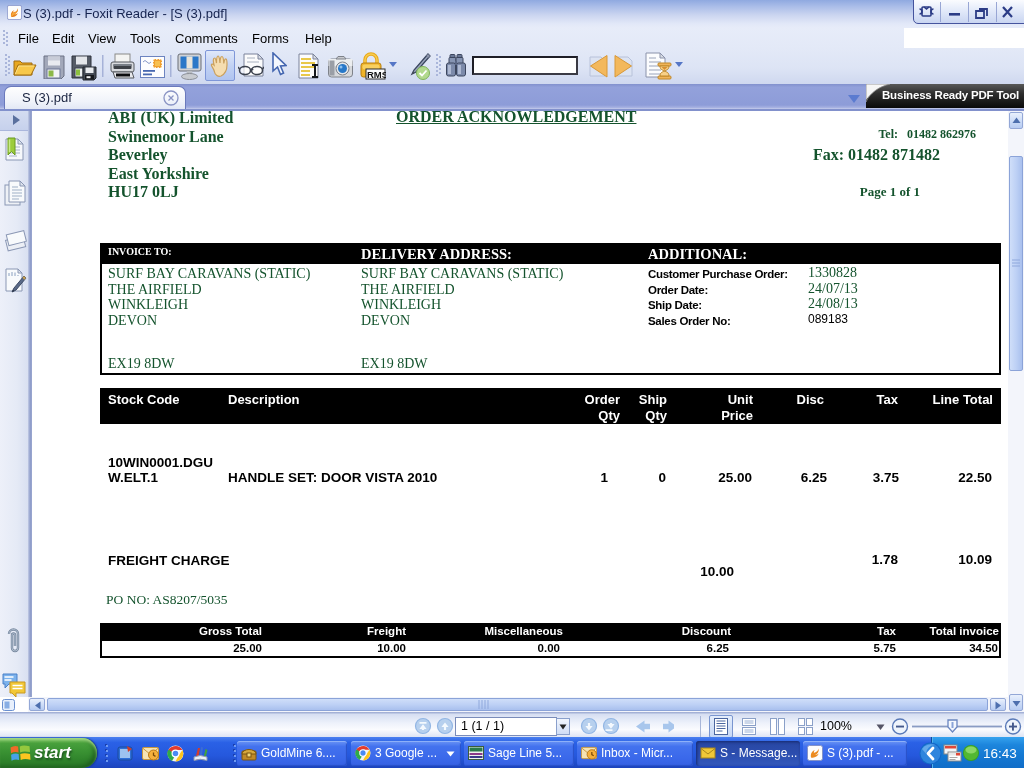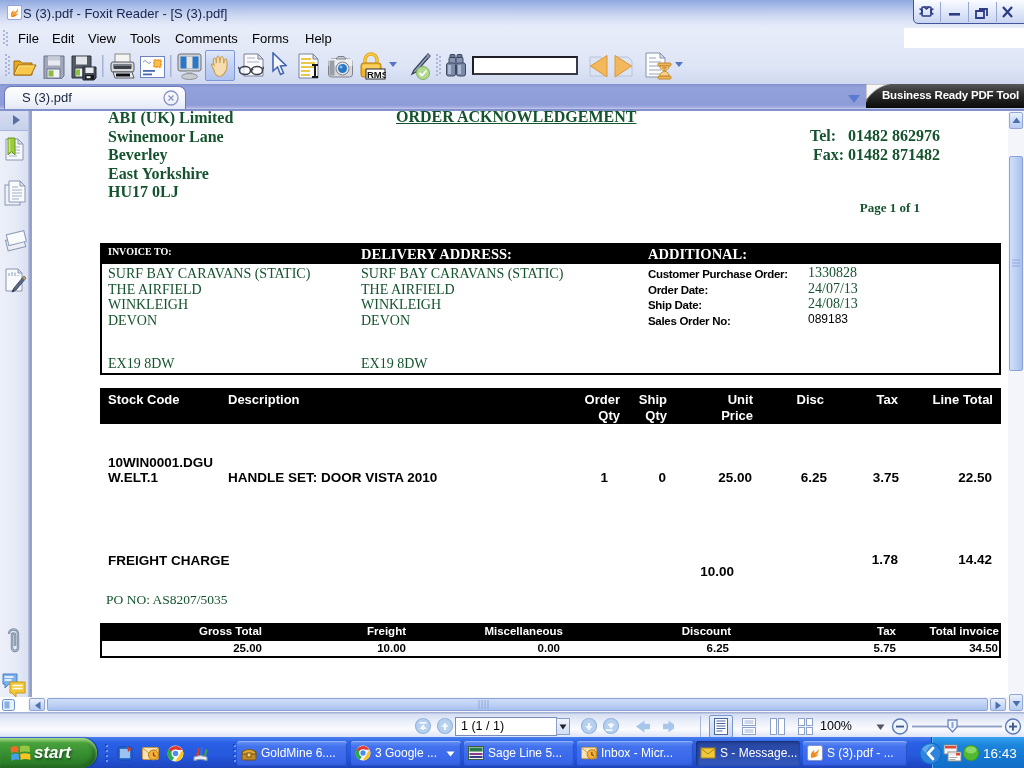--- a/index.html
+++ b/index.html
@@ -349,23 +349,23 @@
   </svg>
 
   <svg class="abs" style="left:2px; top:699px;" width="13" height="12" viewBox="0 0 13 12">
     <rect x="0.5" y="0.5" width="12" height="11" rx="2" fill="#e8f0fc" stroke="#6a90d0"></rect>
     <rect x="2.5" y="2.5" width="5" height="7" fill="#88aee4"></rect>
   </svg>
   <div class="abs" id="doc"></div>
 
   <div class="ser b" style="left:108px; top:109px; font-size:16px; line-height:18.6px;">ABI (UK) Limited<br>Swinemoor Lane<br>Beverley<br>East Yorkshire<br>HU17 0LJ</div>
   <div class="ser b" style="left:396px; top:108px; font-size:16px; text-decoration:underline;">ORDER ACKNOWLEDGEMENT</div>
-  <div class="ser b r" style="left:740px; top:127px; width:200px; font-size:16px;">Tel:&nbsp;&nbsp;&nbsp;01482 862976</div>
+  <div class="ser b r" style="left:776px; top:127px; width:200px; font-size:12px;">Tel:&nbsp;&nbsp;&nbsp;01482 862976</div>
   <div class="ser b r" style="left:740px; top:146px; width:200px; font-size:16px;">Fax: 01482 871482</div>
-  <div class="ser b r" style="left:790px; top:200px; width:130px; font-size:13px;">Page 1 of 1</div>
+  <div class="ser b r" style="left:790px; top:184px; width:130px; font-size:13px;">Page 1 of 1</div>
 
   <div class="abs" style="left:100px; top:243px; width:901px; height:132px; border:2px solid #000; border-top:none;">
     <div style="position:absolute; left:-2px; top:0; width:901px; height:21px; background:#000;"></div>
   </div>
   <div class="ser b" style="left:108px; top:246px; font-size:10px; color:#fff;">INVOICE TO:</div>
   <div class="ser b" style="left:361px; top:246px; font-size:14.5px; color:#fff;">DELIVERY ADDRESS:</div>
   <div class="ser b" style="left:648px; top:246px; font-size:14.5px; color:#fff;">ADDITIONAL:</div>
   <div class="ser" style="left:108px; top:266px; font-size:14px; line-height:15.6px;">SURF BAY CARAVANS (STATIC)<br>THE AIRFIELD<br>WINKLEIGH<br>DEVON</div>
   <div class="ser" style="left:108px; top:356px; font-size:14px;">EX19 8DW</div>
   <div class="ser" style="left:361px; top:266px; font-size:14px; line-height:15.6px;">SURF BAY CARAVANS (STATIC)<br>THE AIRFIELD<br>WINKLEIGH<br>DEVON</div>
@@ -392,21 +392,21 @@
   <div class="san b r" style="left:548px; top:470px; width:60px; font-size:13.5px;">1</div>
   <div class="san b r" style="left:606px; top:470px; width:60px; font-size:13.5px;">0</div>
   <div class="san b r" style="left:692px; top:470px; width:60px; font-size:13.5px;">25.00</div>
   <div class="san b r" style="left:767px; top:470px; width:60px; font-size:13.5px;">6.25</div>
   <div class="san b r" style="left:839px; top:470px; width:60px; font-size:13.5px;">3.75</div>
   <div class="san b r" style="left:932px; top:470px; width:60px; font-size:13.5px;">22.50</div>
 
   <div class="san b" style="left:108px; top:553px; font-size:13.5px;">FREIGHT CHARGE</div>
   <div class="san b r" style="left:674px; top:564px; width:60px; font-size:13.5px;">10.00</div>
   <div class="san b r" style="left:838px; top:552px; width:60px; font-size:13.5px;">1.78</div>
-  <div class="san b r" style="left:932px; top:552px; width:60px; font-size:13.5px;">14.42</div>
+  <div class="san b r" style="left:932px; top:552px; width:60px; font-size:13.5px;">10.09</div>
   <div class="ser" style="left:106px; top:592px; font-size:13.5px;">PO NO: AS8207/5035</div>
 
   <div class="abs" style="left:100px; top:625px; width:901px; height:33px; border:2px solid #000; border-top:none;">
     <div style="position:absolute; left:-2px; top:-2px; width:901px; height:18px; background:#000;"></div>
   </div>
   <div class="san b r" style="left:162px; top:625px; width:100px; font-size:11.5px; color:#fff;">Gross Total</div>
   <div class="san b r" style="left:306px; top:625px; width:100px; font-size:11.5px; color:#fff;">Freight</div>
   <div class="san b r" style="left:463px; top:625px; width:100px; font-size:11.5px; color:#fff;">Miscellaneous</div>
   <div class="san b r" style="left:631px; top:625px; width:100px; font-size:11.5px; color:#fff;">Discount</div>
   <div class="san b r" style="left:796px; top:625px; width:100px; font-size:11.5px; color:#fff;">Tax</div>

